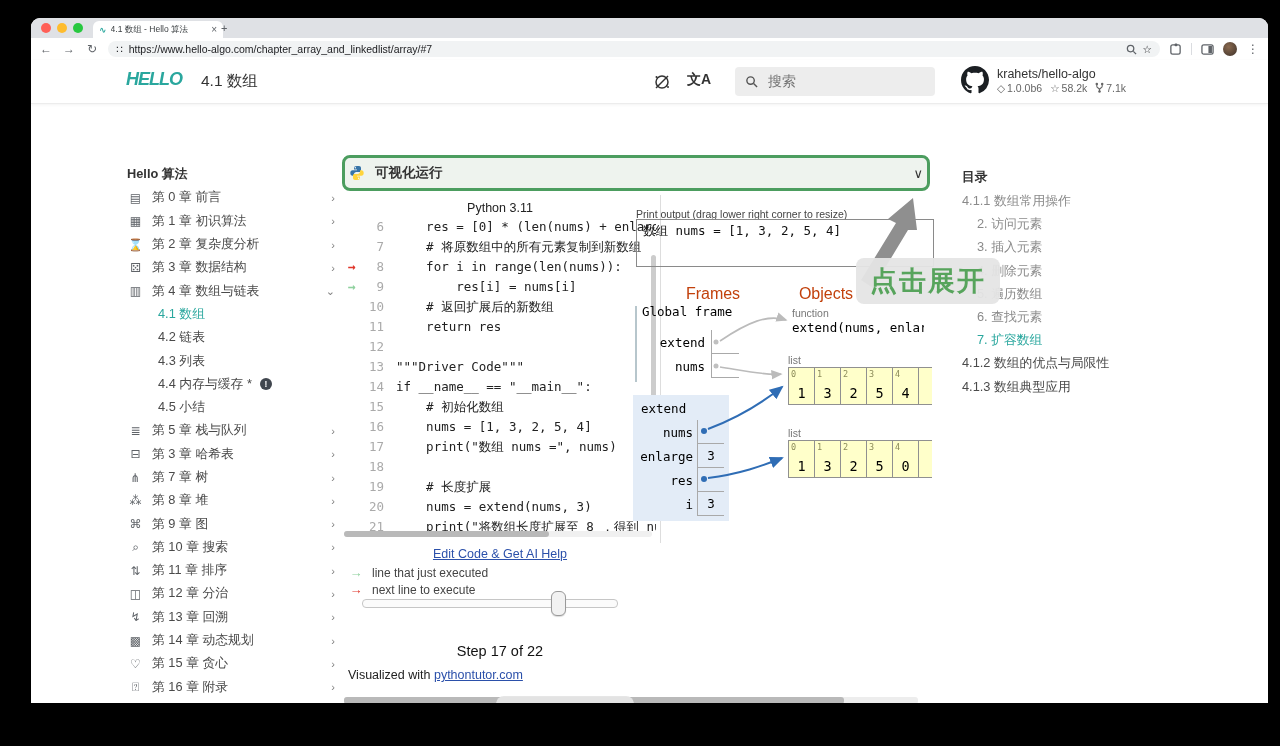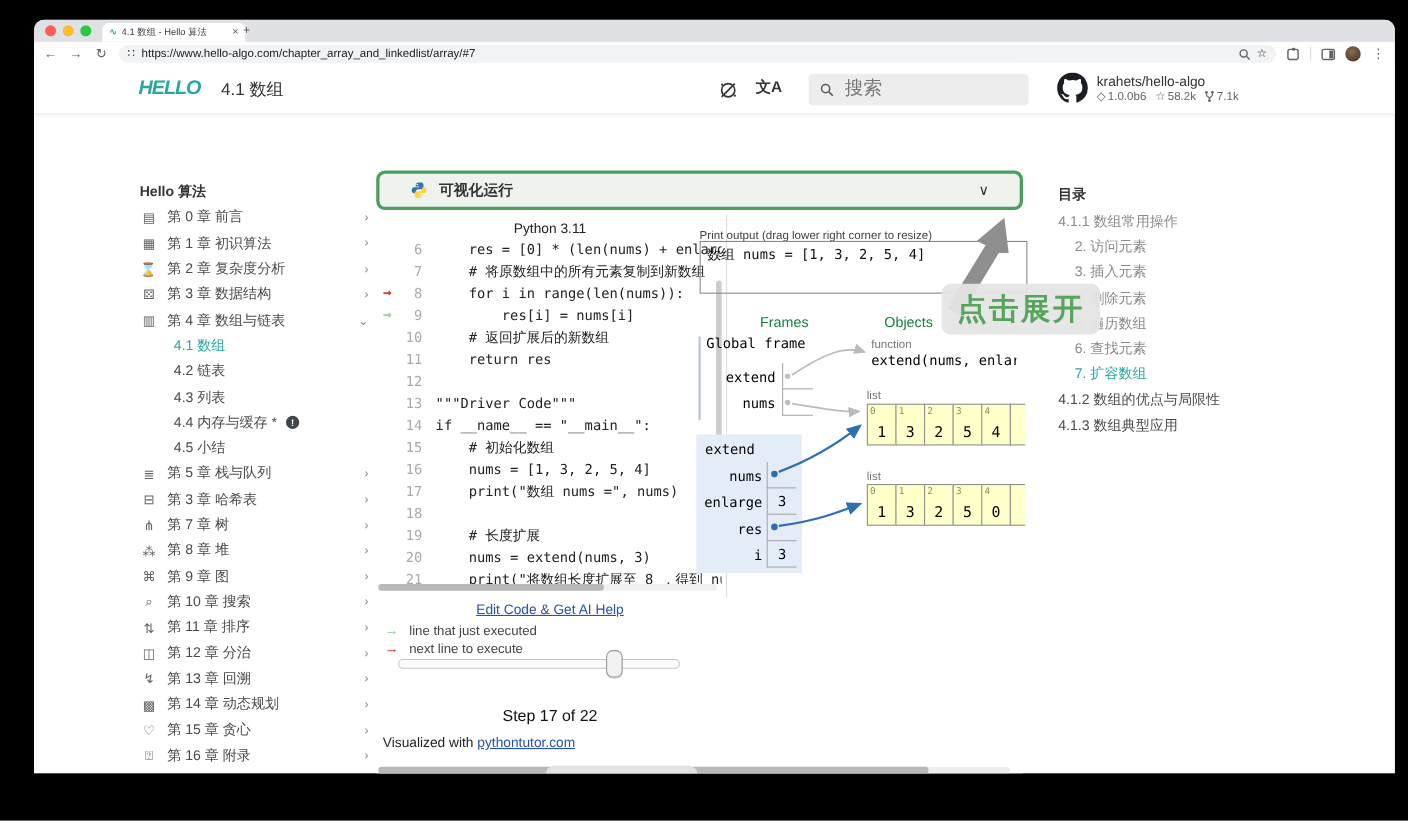--- a/index.html
+++ b/index.html
@@ -20,21 +20,21 @@
   .urlpill .url{flex:1;white-space:nowrap;overflow:hidden;font-size:10.5px;}
   .tbdiv{width:1px;height:12px;background:#dadce0;}
   .avatar{width:14px;height:14px;border-radius:50%;background:radial-gradient(circle at 40% 35%,#8a6a4f,#3c3029);}
   
   .page{position:absolute;top:42px;left:0;right:0;bottom:0;background:#fff;}
   .siteheader{position:absolute;top:0;left:0;right:0;height:43px;background:#fff;border-bottom:1px solid #ececec;box-shadow:0 1px 3px rgba(0,0,0,.05);}
   .logo{position:absolute;left:95px;top:9px;color:#2aa79e;font-weight:800;font-size:18px;letter-spacing:-1px;font-style:italic;}
   .pgtitle{position:absolute;left:170px;top:11px;font-size:15.5px;color:#333;font-weight:500;}
   .hic{position:absolute;top:10px;color:#333;font-size:15px;}
   .searchpill{position:absolute;left:704px;top:7px;width:200px;height:29px;background:#ededed;border-radius:4px;display:flex;align-items:center;gap:8px;padding:0 10px;box-sizing:border-box;}
-  .searchpill input{border:none;background:transparent;outline:none;font-size:17px;color:#0369a1;width:140px;font-family:Liberation Mono, monospace;}
+  .searchpill input{border:none;background:transparent;outline:none;font-size:14px;color:#0369a1;width:140px;font-family:Liberation Mono, monospace;}
   .ghblock{position:absolute;left:930px;top:6px;display:flex;gap:8px;align-items:center;}
   .ghname{font-size:12.5px;color:#333;line-height:15px;}
   .ghmeta{font-size:10.5px;color:#656565;display:flex;gap:8px;align-items:center;}
   .ghmeta .mi{display:inline-flex;align-items:center;gap:2px;}
   
   .sidebar{position:absolute;left:96px;top:103px;width:212px;font-size:12.8px;color:#4a4a4a;}
   .sb-row{height:23.3px;display:flex;align-items:center;gap:8px;}
   .sb-title{font-weight:bold;color:#333;}
   .cicon{width:17px;text-align:center;color:#5f6368;font-size:12px;flex:none;}
   .chev{margin-left:auto;color:#808080;font-size:11px;padding-right:4px;}
@@ -42,21 +42,21 @@
   .active-teal{color:#2aa79e;}
   .nbadge{width:12px;height:12px;border-radius:50%;background:#40464e;color:#fff;font-size:8.5px;font-weight:bold;text-align:center;line-height:12px;}
   
   .toc{position:absolute;left:931px;top:104px;width:200px;font-size:12.8px;color:#8a8a8a;}
   .toc .t{color:#333;font-weight:bold;height:26px;}
   .toc-row{height:23.2px;display:flex;align-items:center;}
   .toc .num{padding-left:15px;}
   .toc .dark{color:#4a4a4a;}
   
   .panel{position:absolute;left:311px;top:95px;width:588px;z-index:1;}
-  .summary{height:30px;border:3px solid #4c9d5f;border-radius:8px;background:#eef3ee;display:flex;align-items:center;gap:10px;padding:0 28px;}
+  .summary{height:30px;border:3px solid #4c9d5f;border-radius:8px;background:#eef3ee;display:flex;align-items:center;gap:10px;padding:0 4px;}
   .summary .lbl{font-size:13.5px;font-weight:bold;color:#333;}
   .summary .sv{margin-left:auto;color:#333;font-size:13px;}
   .pcontent{position:relative;height:556px;background:#fff;}
   .pylabel{position:absolute;left:0;top:10px;width:316px;text-align:center;font-size:12.5px;color:#222;}
   .code{position:absolute;left:0;top:26px;width:314px;height:322px;overflow:hidden;font-family:"DejaVu Sans Mono",monospace;font-size:12.5px;line-height:20px;color:#222;}
   .cl{display:flex;height:20px;}
   .mk{width:20px;flex:none;text-align:center;font-weight:bold;font-size:13px;}
   .mk.red{color:#e0362b;}.mk.grn{color:#8fd19e;}
   .ln{width:22px;flex:none;text-align:right;color:#aaa;}
   .ct{margin-left:12px;white-space:pre;}
@@ -69,21 +69,21 @@
   .legend{position:absolute;left:4px;font-size:12px;color:#444;display:flex;align-items:center;gap:6px;}
   .slider{position:absolute;left:20px;top:408px;width:254px;height:7px;border:1px solid #c6c6c6;border-radius:4px;background:#fbfbfb;}
   .sthumb{position:absolute;left:188px;top:-9px;width:13px;height:23px;background:#f2f2f2;border:1px solid #9a9a9a;border-radius:6px;box-shadow:0 1px 1px rgba(0,0,0,.15);}
   .btnrow{position:absolute;top:428px;left:0;width:316px;display:flex;justify-content:center;gap:15px;}
   .pbtn{font-size:12.5px;color:#222;background:linear-gradient(#fdfdfd,#ededf0);border:1px solid #9a9aa2;border-radius:4px;padding:3px 11px;}
   .step{position:absolute;top:452px;left:0;width:316px;text-align:center;font-size:14.5px;color:#111;}
   .vised{position:absolute;top:477px;left:6px;font-size:12.5px;color:#222;}
   
   .outlabel{position:absolute;left:294px;top:17px;font-size:10.5px;color:#444;}
   .outbox{position:absolute;left:294px;top:28px;width:284px;height:40px;border:1px solid #8a8a8a;font-family:"DejaVu Sans Mono",monospace;font-size:12.5px;color:#111;padding:3px 6px;overflow:hidden;}
-  .vhead{position:absolute;top:94px;font-size:13px;color:#15803d;}
+  .vhead{position:absolute;top:94px;font-size:16px;color:#c2410c;}
   .gline{position:absolute;left:293px;top:115px;width:2px;height:76px;background:#b7c6cc;}
   .fname{position:absolute;font-family:"DejaVu Sans Mono",monospace;font-size:12.5px;color:#000;text-align:right;}
   .fcell{position:absolute;border-left:1px solid #a9a9a9;border-bottom:1px solid #a9a9a9;width:27px;height:23px;font-family:"DejaVu Sans Mono",monospace;font-size:12.5px;text-align:center;line-height:23px;color:#000;}
   .typelabel{position:absolute;font-size:10.5px;color:#777;}
   .exframe{position:absolute;left:291px;top:204px;width:96px;height:126px;background:#e3ecf7;}
   .listrow{position:absolute;display:flex;}
   .cell{width:25px;height:36px;background:#ffffca;border:1px solid #909090;margin-left:-1px;position:relative;flex:none;}
   .cell:first-child{margin-left:0;}
   .cell .ci{position:absolute;left:2px;top:1px;font-size:8.5px;color:#8c8c5a;font-family:"DejaVu Sans Mono",monospace;}
   .cell .cv{position:absolute;left:0;right:0;bottom:3px;text-align:center;font-size:13.5px;font-family:"DejaVu Sans Mono",monospace;color:#000;}

